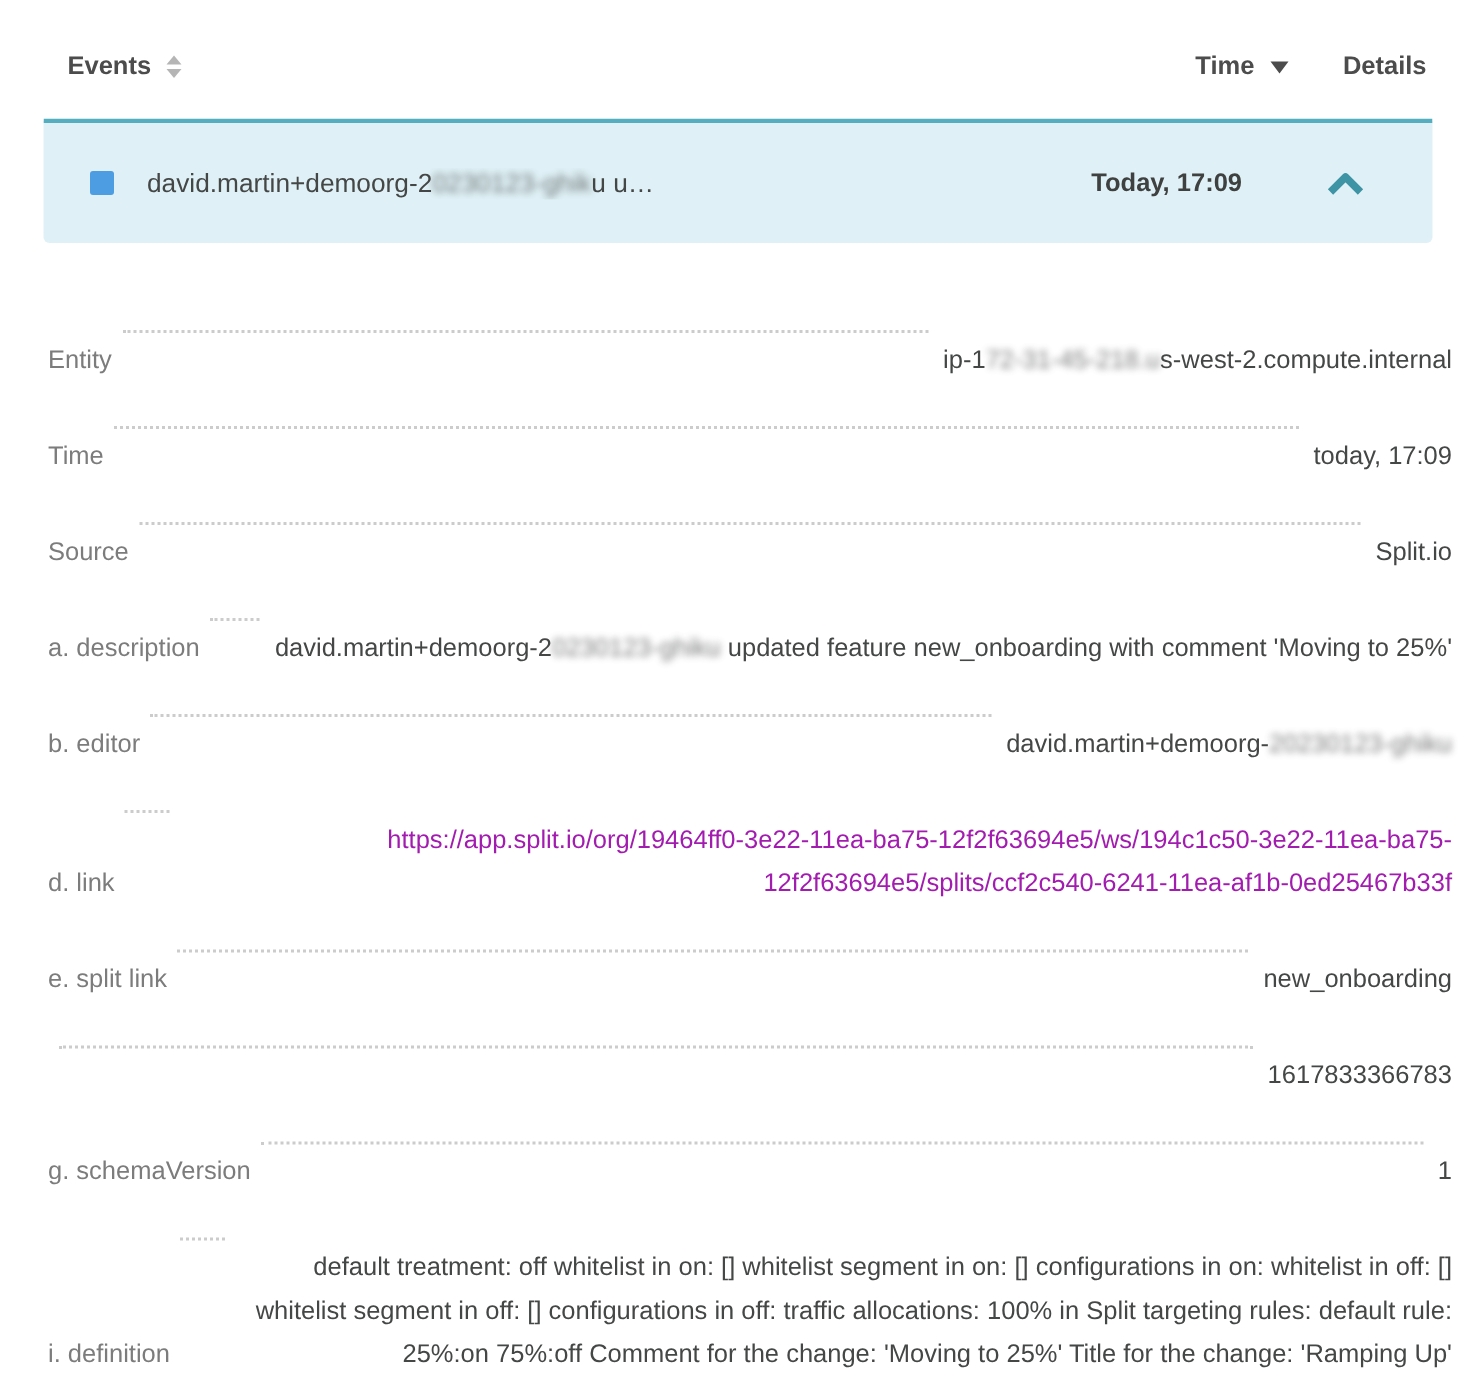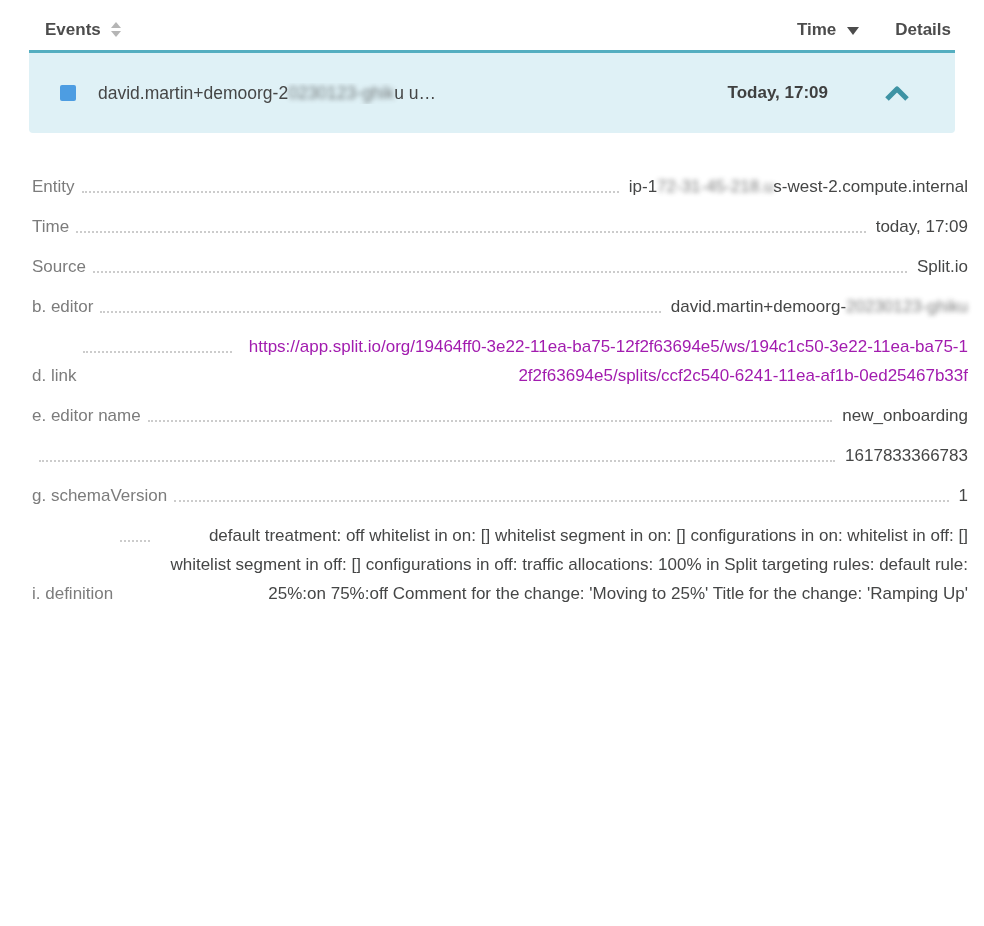--- a/index.html
+++ b/index.html
@@ -1,20 +1,20 @@
 <!DOCTYPE html>
 <html><head>
 <meta charset="utf-8">
 <style>
   * { margin:0; padding:0; box-sizing:border-box; }
   html,body { width:984px; height:926px; background:#ffffff; overflow:hidden;
               font-family:"Liberation Sans", sans-serif; color:#454646; }
 
   
-  .col-header { height:50px; display:flex; align-items:center;
+  .col-header { height:79px; display:flex; align-items:center;
                 padding:9px 33px 0 45px; font-size:17px; font-weight:700; color:#4c4c4c; }
   .col-header .spacer { flex:1; }
   .events-head { display:flex; align-items:center; cursor:pointer; }
   .sort-icon { display:inline-flex; flex-direction:column; gap:3px; margin-left:10px; }
   .tri { width:0; height:0; border-left:5px solid transparent; border-right:5px solid transparent; }
   .tri.up   { border-bottom:6px solid #b5b5b5; }
   .tri.down { border-top:6px solid #b5b5b5; }
   .time-head { display:flex; align-items:center; margin-right:36px; cursor:pointer; }
   .time-arrow { width:0; height:0; border-left:6px solid transparent; border-right:6px solid transparent;
                 border-top:8px solid #4c4c4c; margin-left:11px; margin-top:2px; }
@@ -29,21 +29,21 @@
   .event-time { font-size:17px; font-weight:700; color:#3f4040; white-space:nowrap; }
   .chevron-btn { margin-left:56px; display:flex; align-items:center; background:none; border:none; cursor:pointer; }
 
   
   .details { margin-top:39px; padding:0 16px 0 32px; }
   .detail-row { display:flex; align-items:flex-end; margin-bottom:11px;
                 font-size:17px; line-height:29px; }
   .detail-label { color:#7c7c7c; white-space:nowrap; }
   .detail-leader { flex:1 0 30px; height:21px; border-bottom:2px dotted #cccccc;
                    margin:0 10px 0 7px; align-self:flex-start; }
-  .detail-value { color:#454646; text-align:right; }
+  .detail-value { color:#454646; text-align:right;margin-top:24px; }
   .detail-value.link { color:#a21caf; cursor:pointer; }
   
   .detail-row:nth-child(5)  .detail-value { max-width:726px; word-break:break-all; }
   .detail-row:nth-child(8)  .detail-value { max-width:716px; word-break:break-all; }
   .detail-row:nth-child(13) .detail-value { max-width:716px; word-break:break-all; }
 
   .blurred { filter:blur(2.4px); opacity:.7; }
 </style>
 </head>
 <body>
@@ -88,36 +88,41 @@
     <span class="detail-value"><span>today, 17:09</span></span>
   </div>
 
   <div class="detail-row">
     <span class="detail-label">Source</span>
     <span class="detail-leader"></span>
     <span class="detail-value"><span>Split.io</span></span>
   </div>
 
 
+  <div class="detail-row">
+    <span class="detail-label">a. description</span>
+    <span class="detail-leader"></span>
+    <span class="detail-value"><span>david.martin+demoorg-2</span><span class="blurred">0230123-ghiku</span><span> updated feature new_onboarding with comment 'Moving to 25%'</span></span>
+  </div>
 
   <div class="detail-row">
     <span class="detail-label">b. editor</span>
     <span class="detail-leader"></span>
     <span class="detail-value"><span>david.martin+demoorg-</span><span class="blurred">20230123-ghiku</span></span>
   </div>
 
 
   <div class="detail-row">
     <span class="detail-label">d. link</span>
     <span class="detail-leader"></span>
     <span class="detail-value link"><span>https://app.split.io/org/19464ff0-3e22-11ea-ba75-12f2f63694e5/ws/194c1c50-3e22-11ea-ba75-12f2f63694e5/splits/ccf2c540-6241-11ea-af1b-0ed25467b33f</span></span>
   </div>
 
   <div class="detail-row">
-    <span class="detail-label">e. editor name</span>
+    <span class="detail-label">e. split link</span>
     <span class="detail-leader"></span>
     <span class="detail-value"><span>new_onboarding</span></span>
   </div>
 
   <div class="detail-row">
     <span class="detail-leader"></span>
     <span class="detail-value"><span>1617833366783</span></span>
   </div>
 
   <div class="detail-row">

